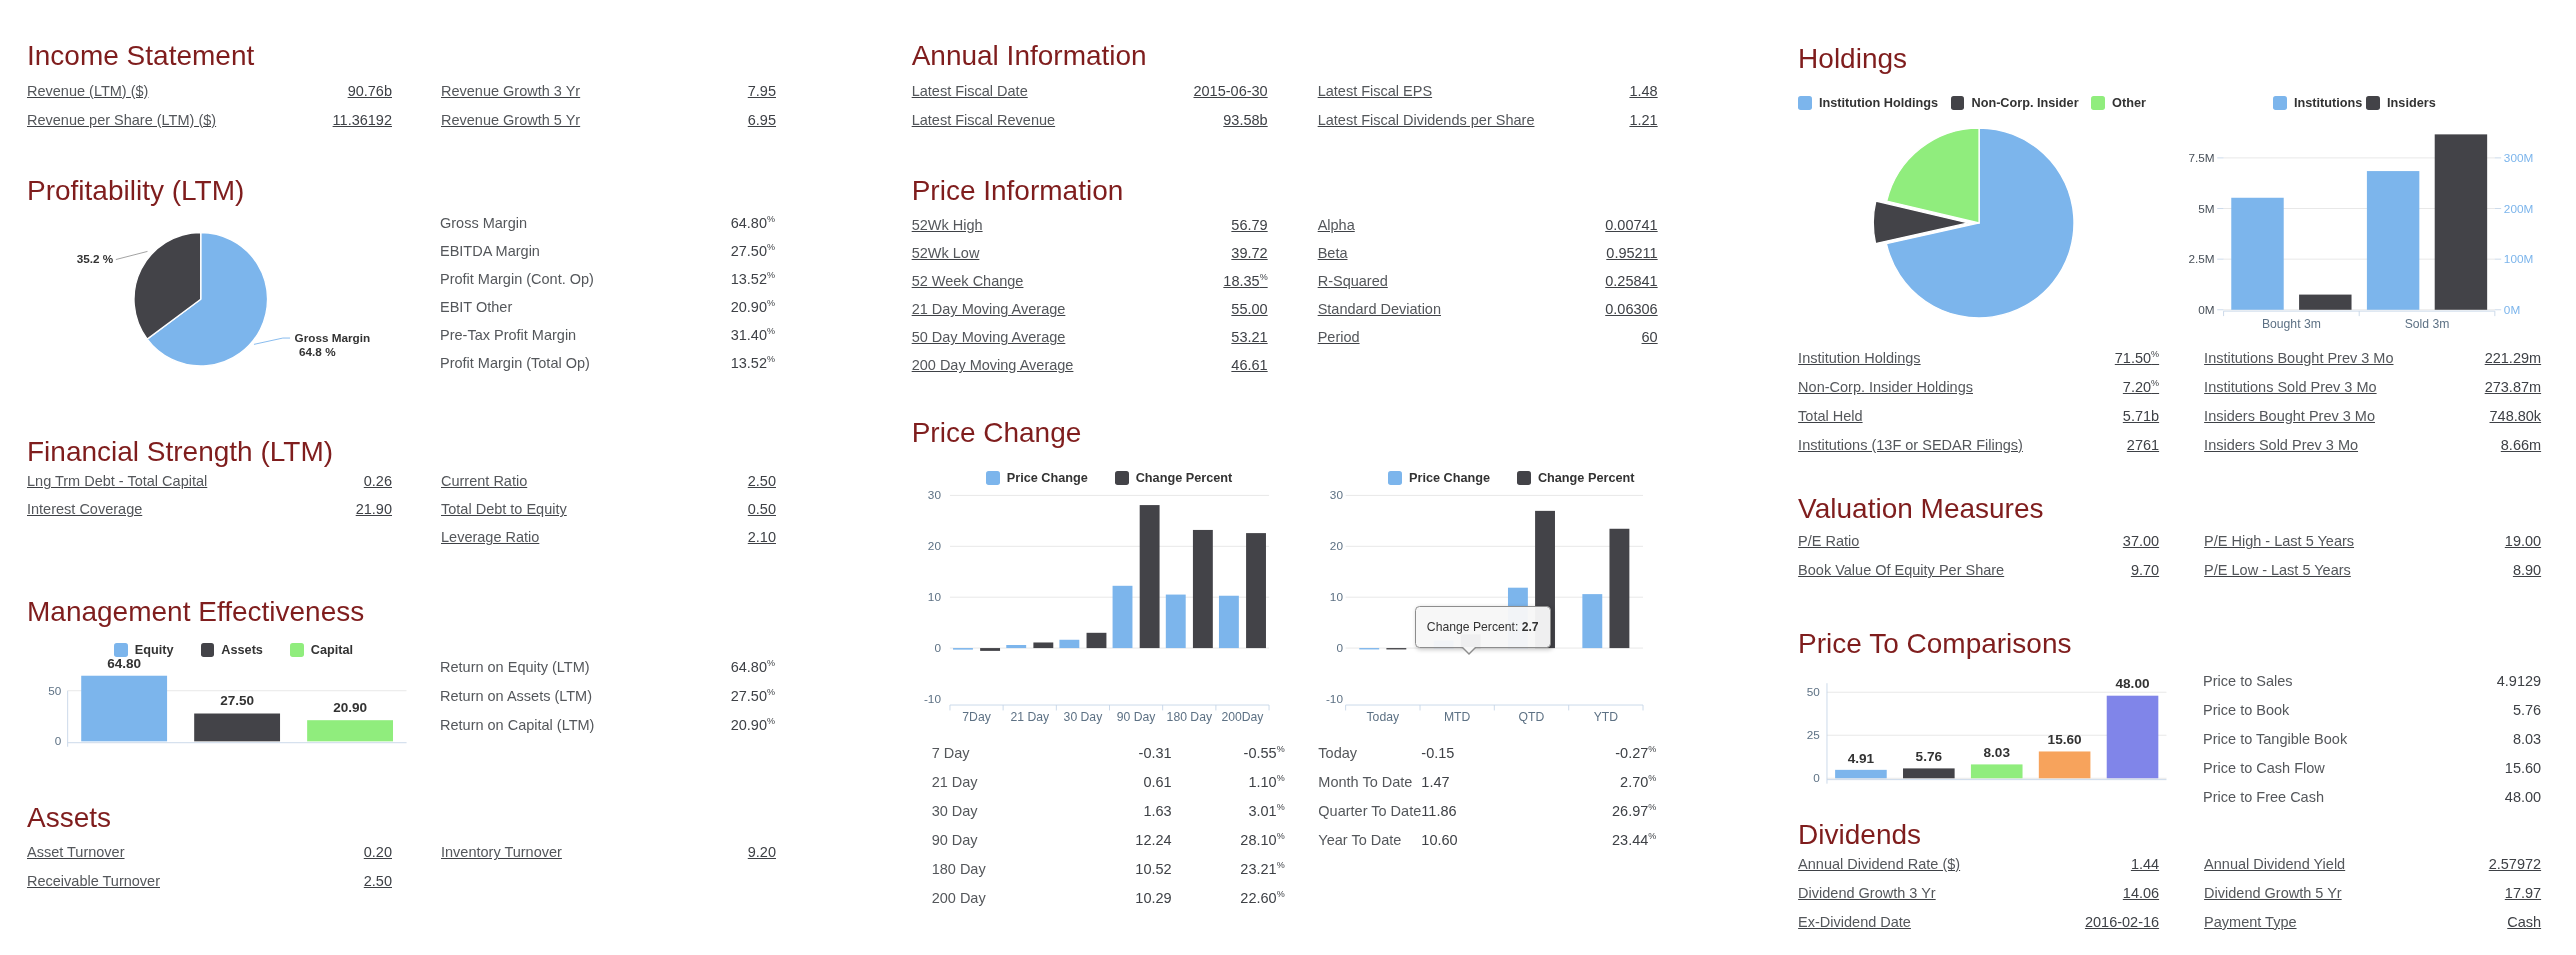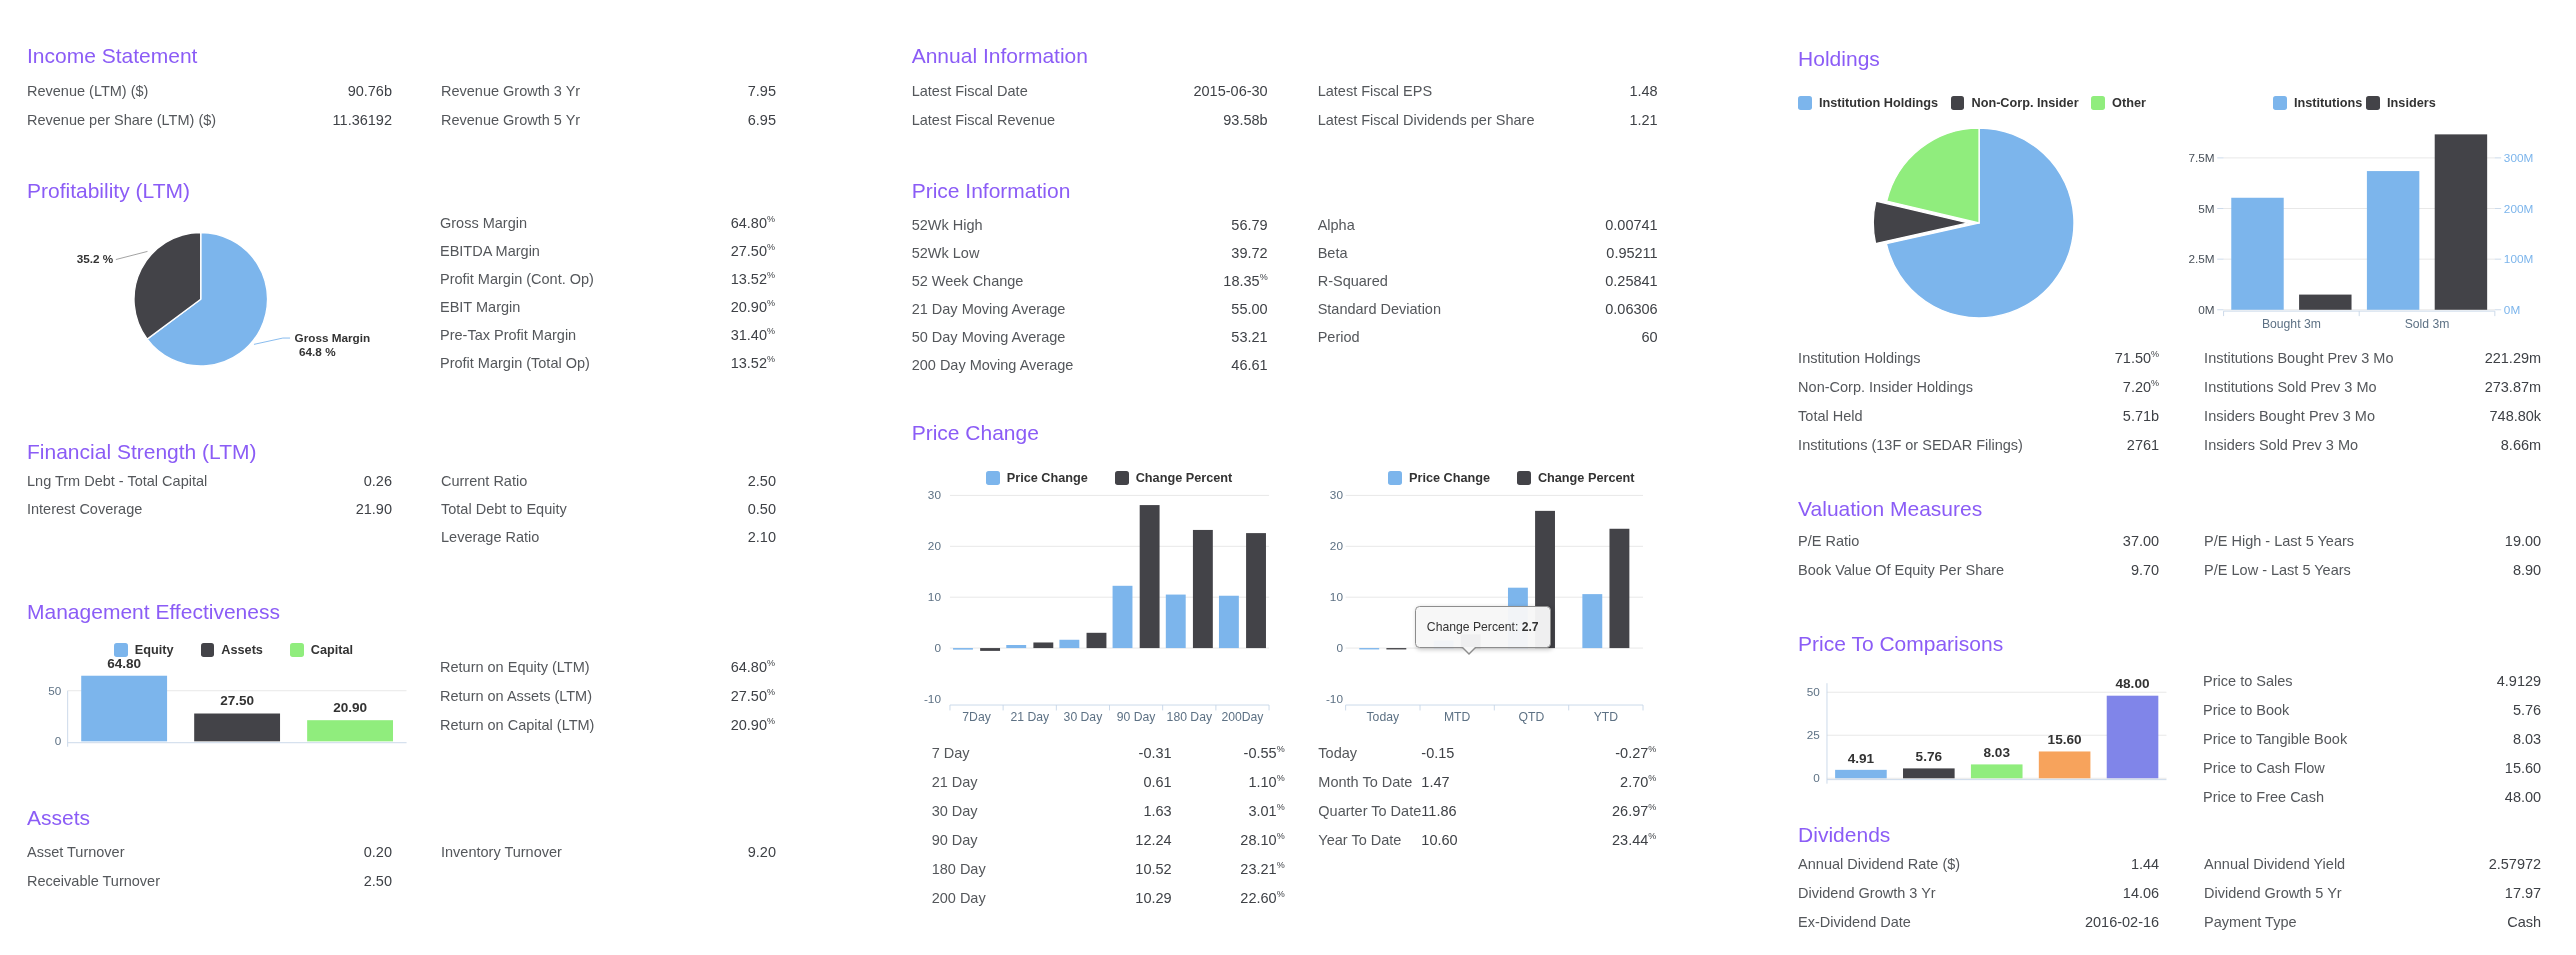--- a/index.html
+++ b/index.html
@@ -2,23 +2,23 @@
 <html style="font-size:14.5px"><head>
 <meta charset="utf-8">
 <style>
   html,body{margin:0;padding:0;background:#fff;}
   body{font-family:"Liberation Sans","DejaVu Sans",sans-serif;color:#3e4146;}
   .page{position:relative;width:2576px;height:955px;background:#fff;overflow:hidden;display:flex;}
   .col{box-sizing:border-box;}
   #col1{width:864px;padding:40px 0 0 27px;}
   #col2{width:923px;padding:40px 0 0 48px;}
   #col3{width:790px;padding:43px 0 0 11.8px;}
-  h2.sec-title{font-size:21px;font-weight:400;color:#8b5cf6;margin:0;line-height:31px;letter-spacing:0;}
+  h2.sec-title{font-size:28px;font-weight:400;color:#7f1d1d;margin:0;line-height:31px;letter-spacing:0;}
   
-  .rows2{display:grid;}
+  .rows2{display:grid;text-decoration:underline;}
   #col1 .rows2{grid-template-columns:365px 335px;column-gap:49px;width:748px;}
   #col2 .rows2{grid-template-columns:356px 340px;column-gap:50px;width:746px;}
   #col3 .rows2{grid-template-columns:361px 337px;column-gap:45px;width:743px;}
   .r{height:29px;padding-top:7.2px;box-sizing:border-box;display:flex;justify-content:space-between;align-items:baseline;font-size:14.5px;line-height:15.4px;}
   .r31 .r{height:28px;}
   .lbl{color:#54575b;}
   .val{color:#3e4146;white-space:nowrap;}
   sup.pct{font-size:9px;line-height:0;}
   
   .sec .rows-wrap{margin-top:5.4px;}
@@ -136,21 +136,21 @@
             </div>
             <div class="r">
               <span class="lbl">EBITDA Margin</span>
               <span class="val"><span>27.50</span><sup class="pct">%</sup></span>
             </div>
             <div class="r">
               <span class="lbl">Profit Margin (Cont. Op)</span>
               <span class="val"><span>13.52</span><sup class="pct">%</sup></span>
             </div>
             <div class="r">
-              <span class="lbl">EBIT Margin</span>
+              <span class="lbl">EBIT Other</span>
               <span class="val"><span>20.90</span><sup class="pct">%</sup></span>
             </div>
             <div class="r">
               <span class="lbl">Pre-Tax Profit Margin</span>
               <span class="val"><span>31.40</span><sup class="pct">%</sup></span>
             </div>
             <div class="r">
               <span class="lbl">Profit Margin (Total Op)</span>
               <span class="val"><span>13.52</span><sup class="pct">%</sup></span>
             </div>

